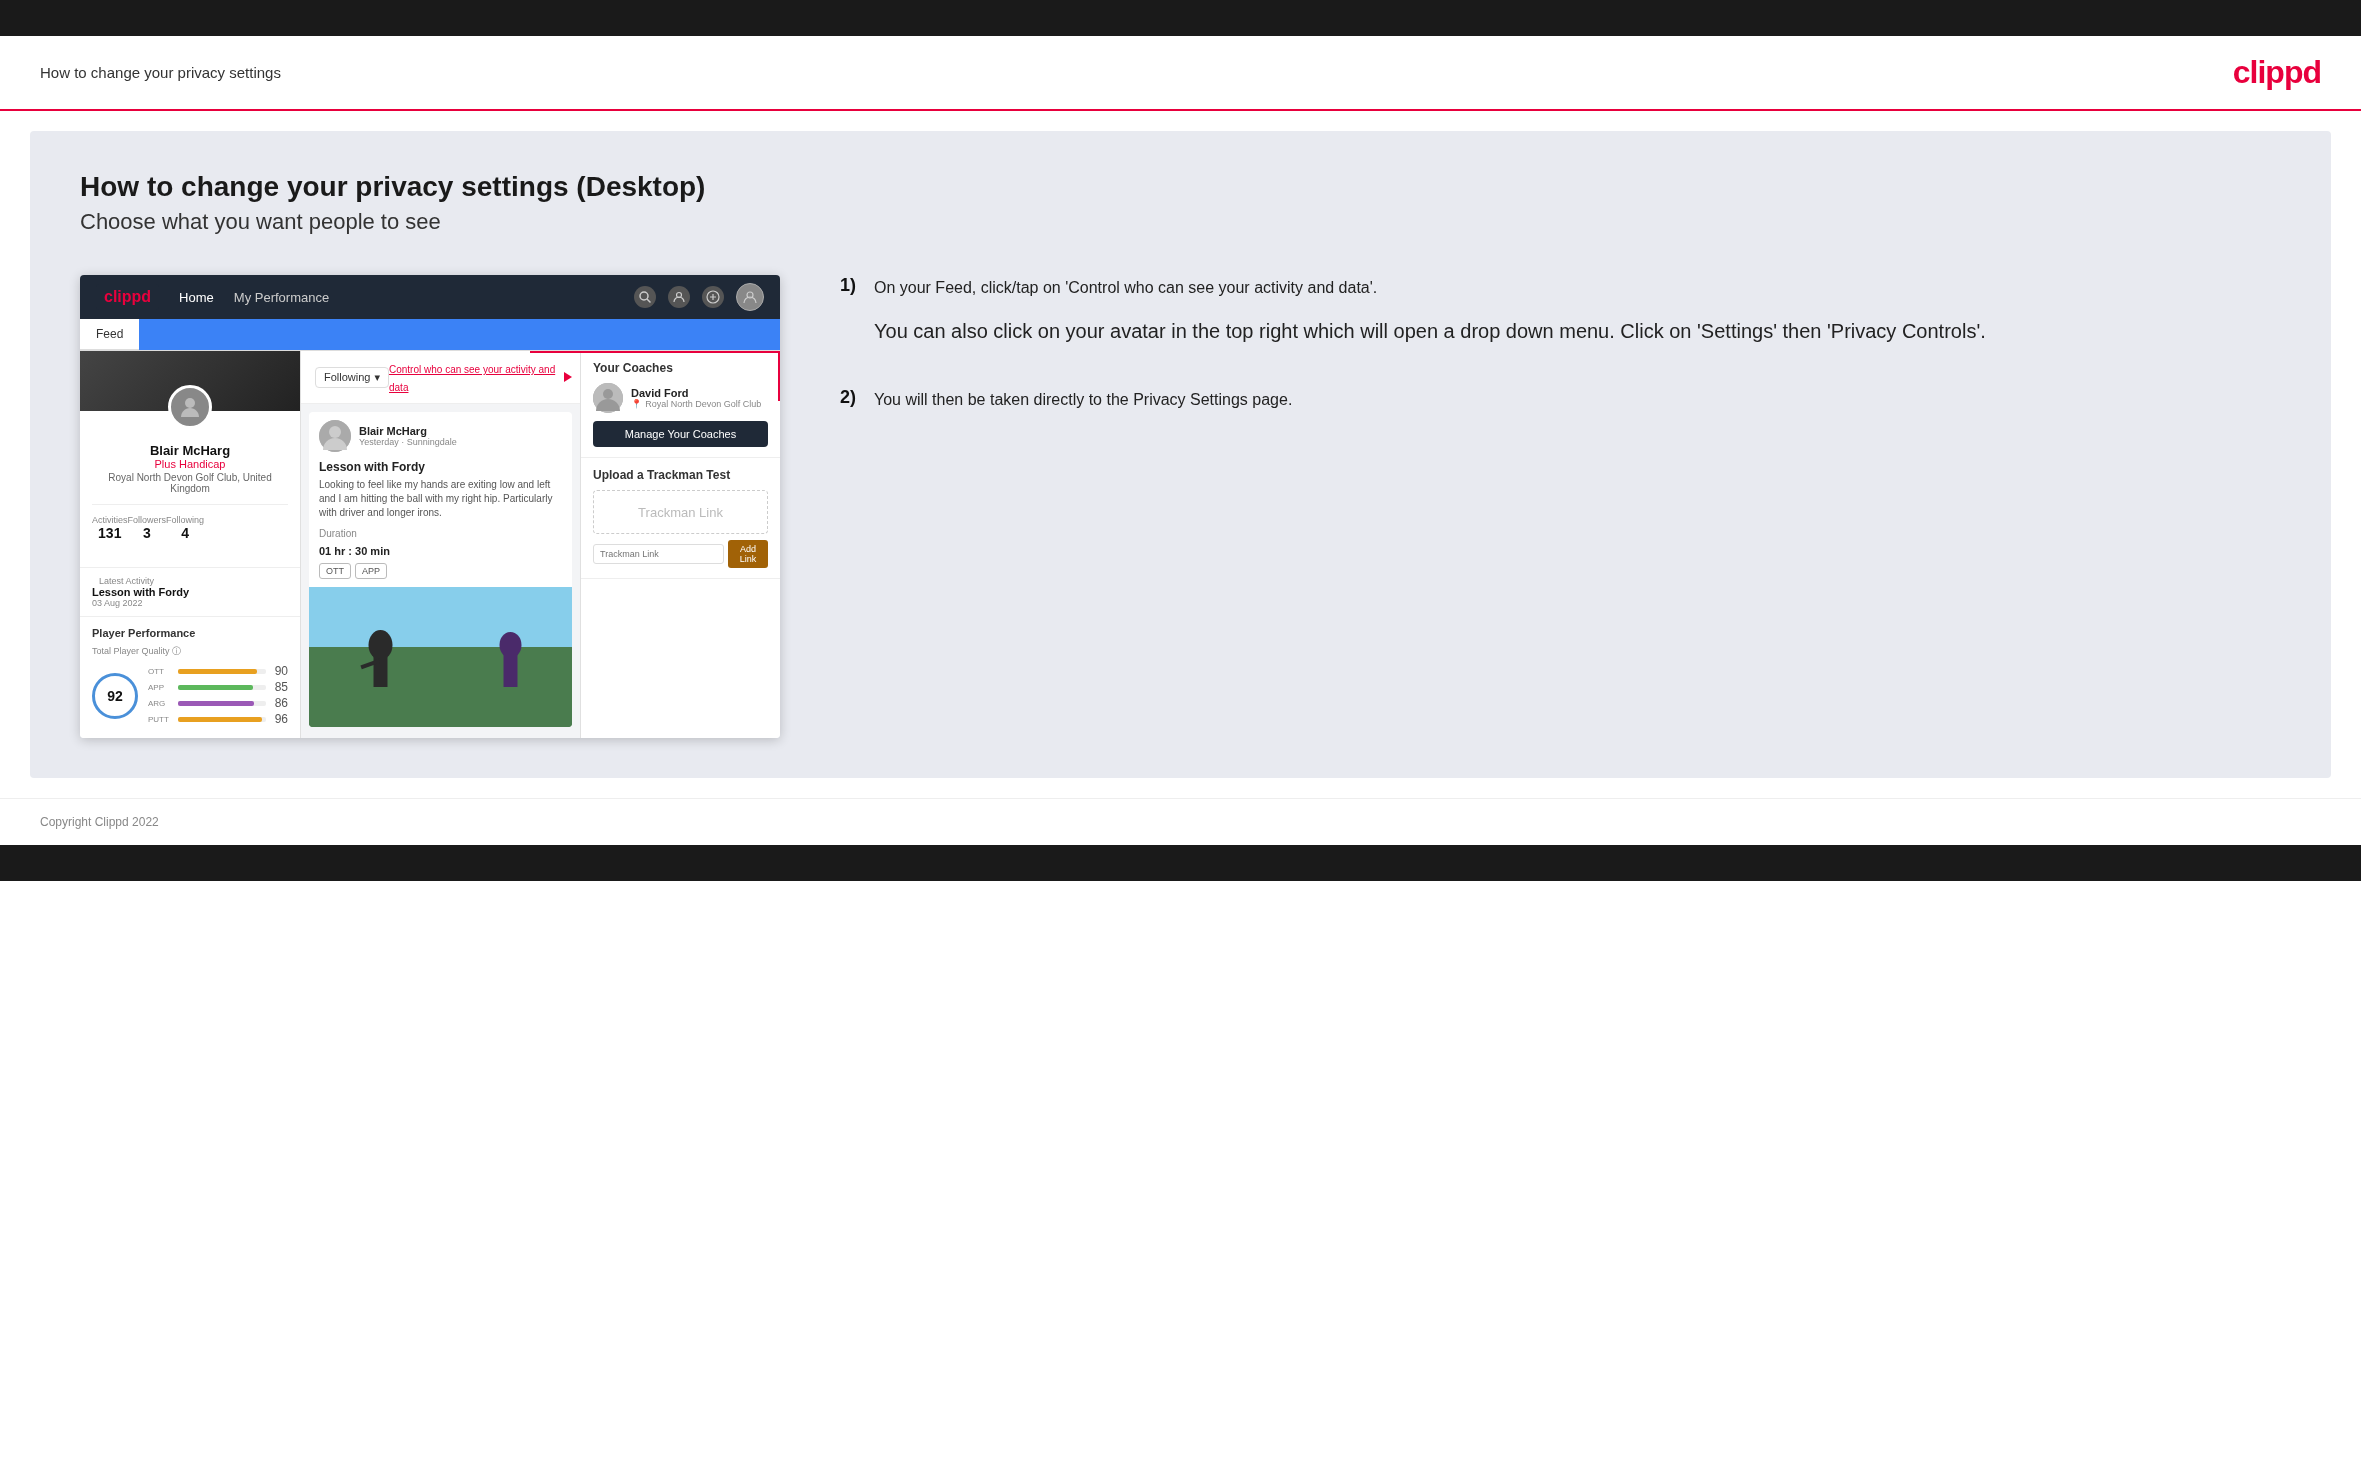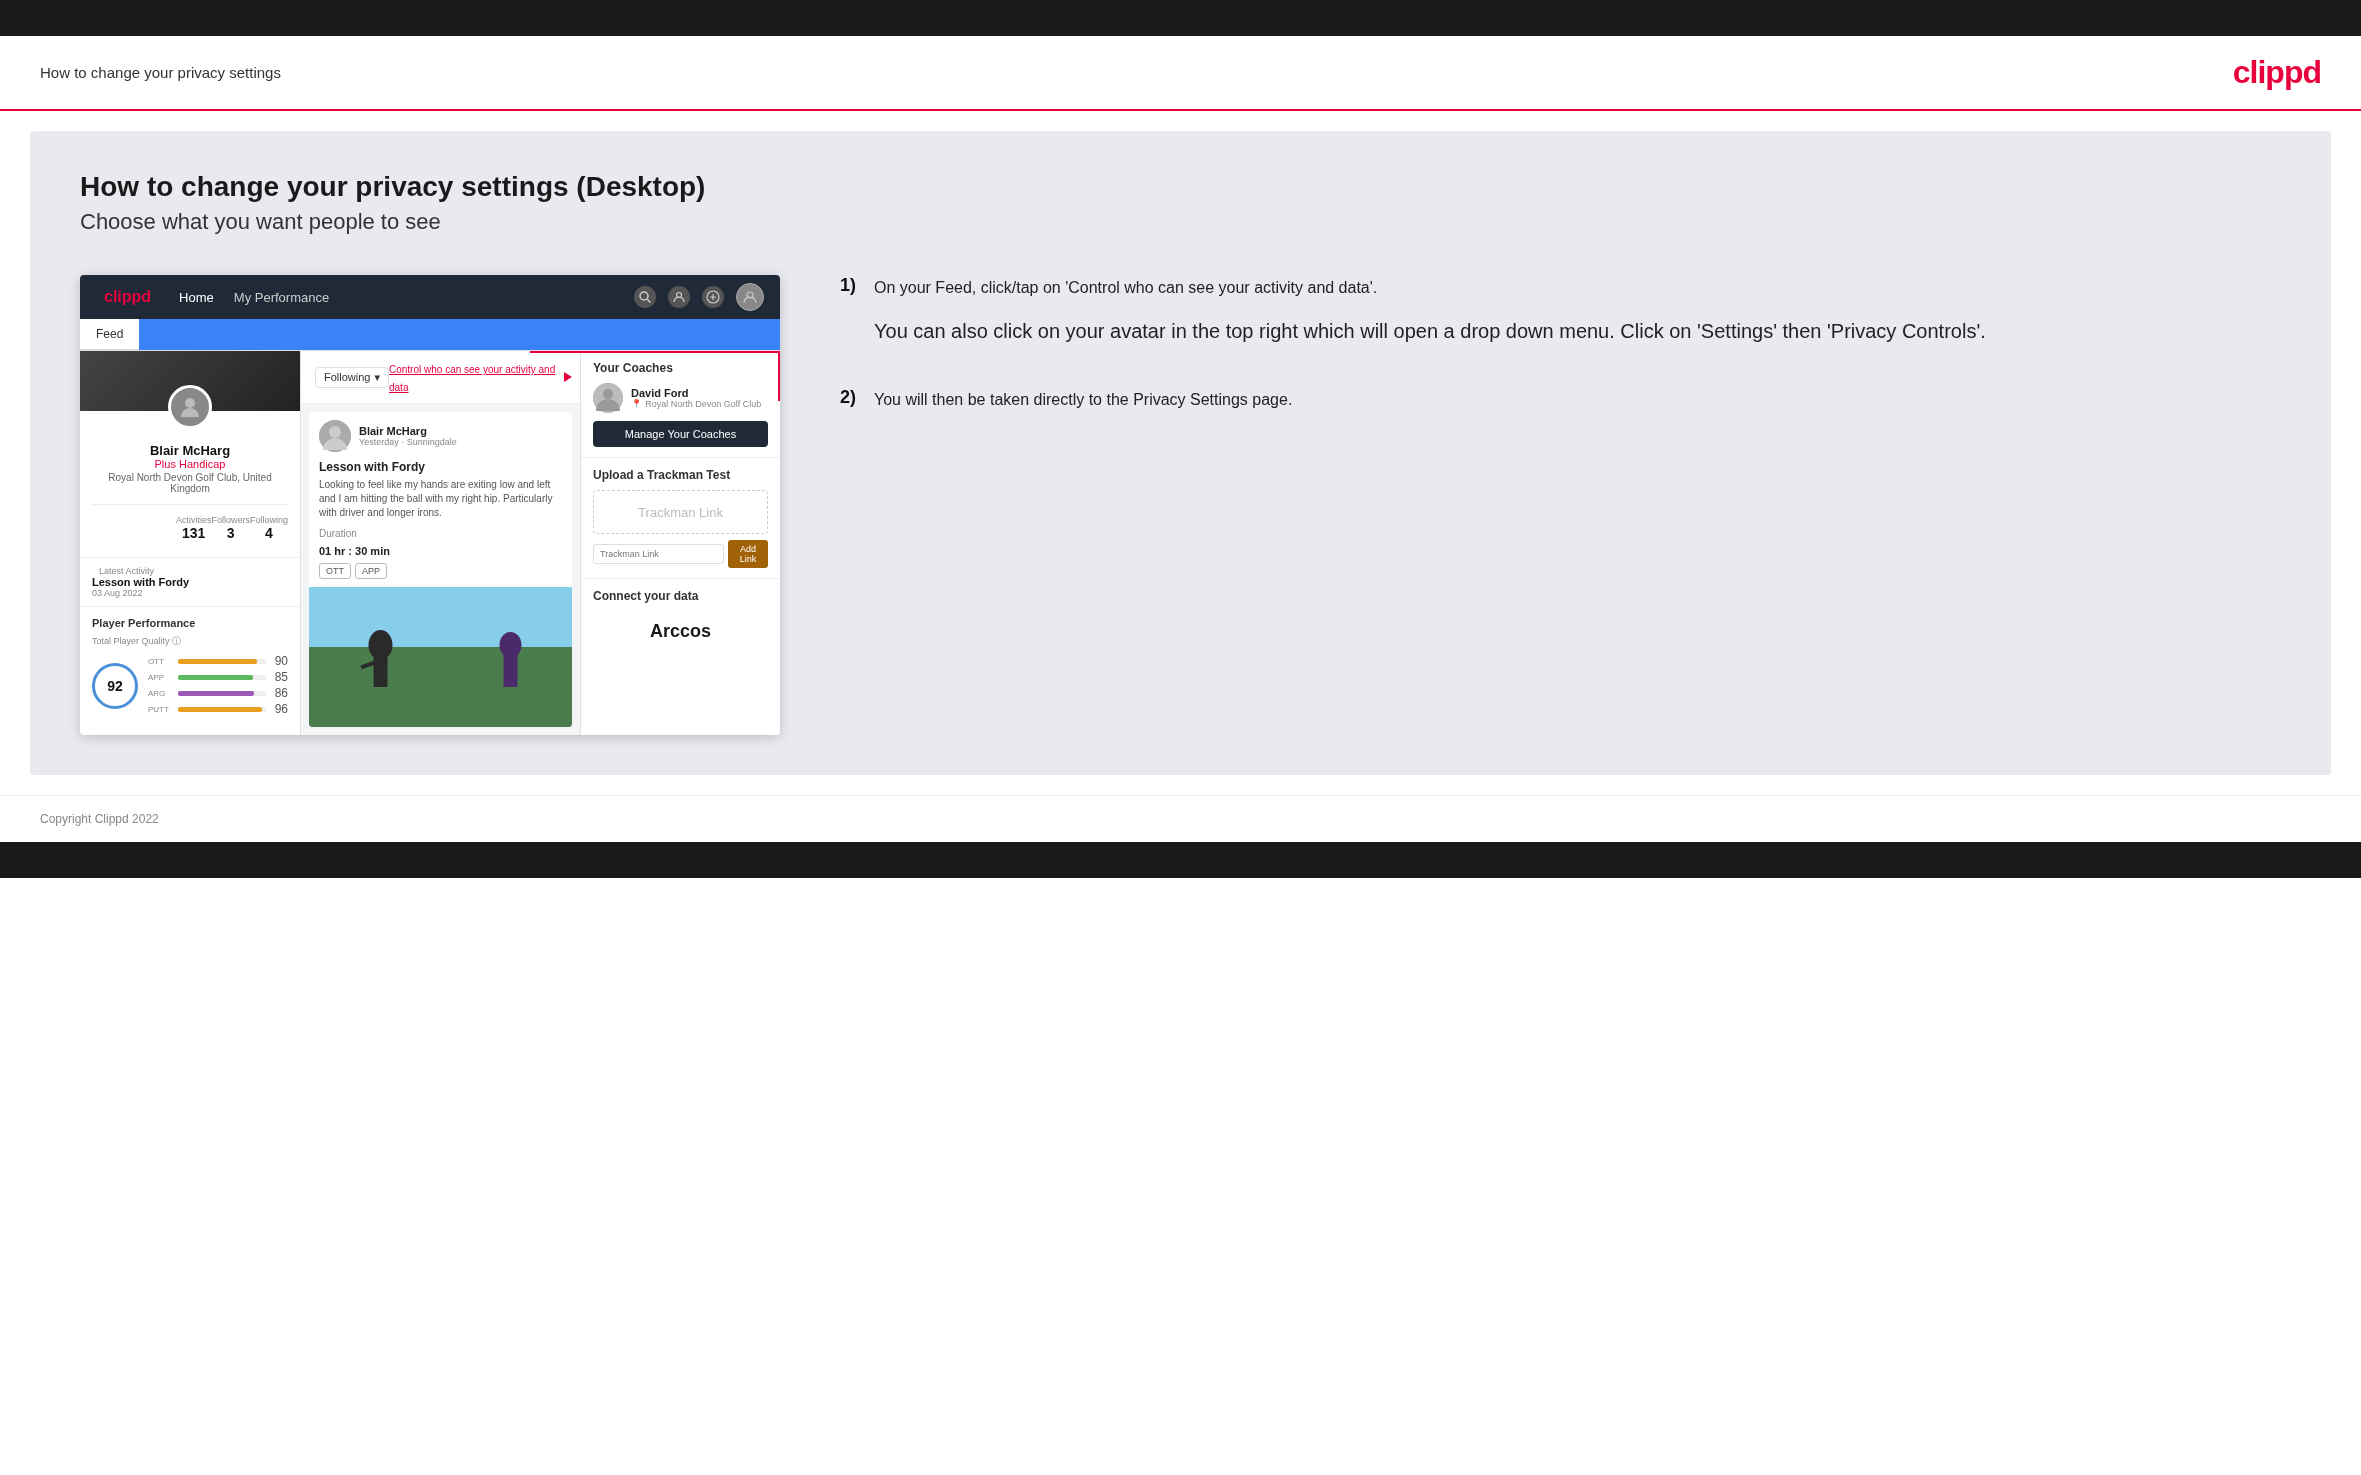--- a/index.html
+++ b/index.html
@@ -183,24 +183,24 @@
       color: #e8003d;
       margin-bottom: 2px;
     }
     .profile-club {
       font-size: 10px;
       color: #666;
       margin-bottom: 10px;
     }
     .profile-stats {
       display: flex;
-      justify-content: flex-end;
+      justify-content: flex-start;
       border-top: 1px solid #eee;
       padding-top: 10px;
-      margin-bottom: 4px;
+      margin-bottom: 14px;
     }
     .stat-item { text-align: center; }
     .stat-label { font-size: 9px; color: #888; }
     .stat-value { font-size: 14px; font-weight: 700; color: #111; }
     .latest-activity-section {
       padding: 8px 12px;
       border-top: 1px solid #eee;
     }
     .latest-label { font-size: 9px; color: #888; padding-left: 7px; }
     .latest-name { font-size: 11px; font-weight: 600; color: #111; }
@@ -675,24 +675,20 @@
             <div class="section-title">Upload a Trackman Test</div>
             <div class="trackman-placeholder">
               <span>Trackman Link</span>
             </div>
             <div class="trackman-input-row">
               <input class="trackman-input" placeholder="Trackman Link" style="">
               <button class="add-link-btn">Add Link</button>
             </div>
           </div>
 
-          <div class="connect-section">
-            <div class="section-title">Connect your data</div>
-            <div class="arccos-logo">Arccos</div>
-          </div>
         </div>
       </div>
 
       <div style="
         position:absolute;
         top:76px;
         left:450px;
         right:0;
         height:2px;
         background:#e8003d;

